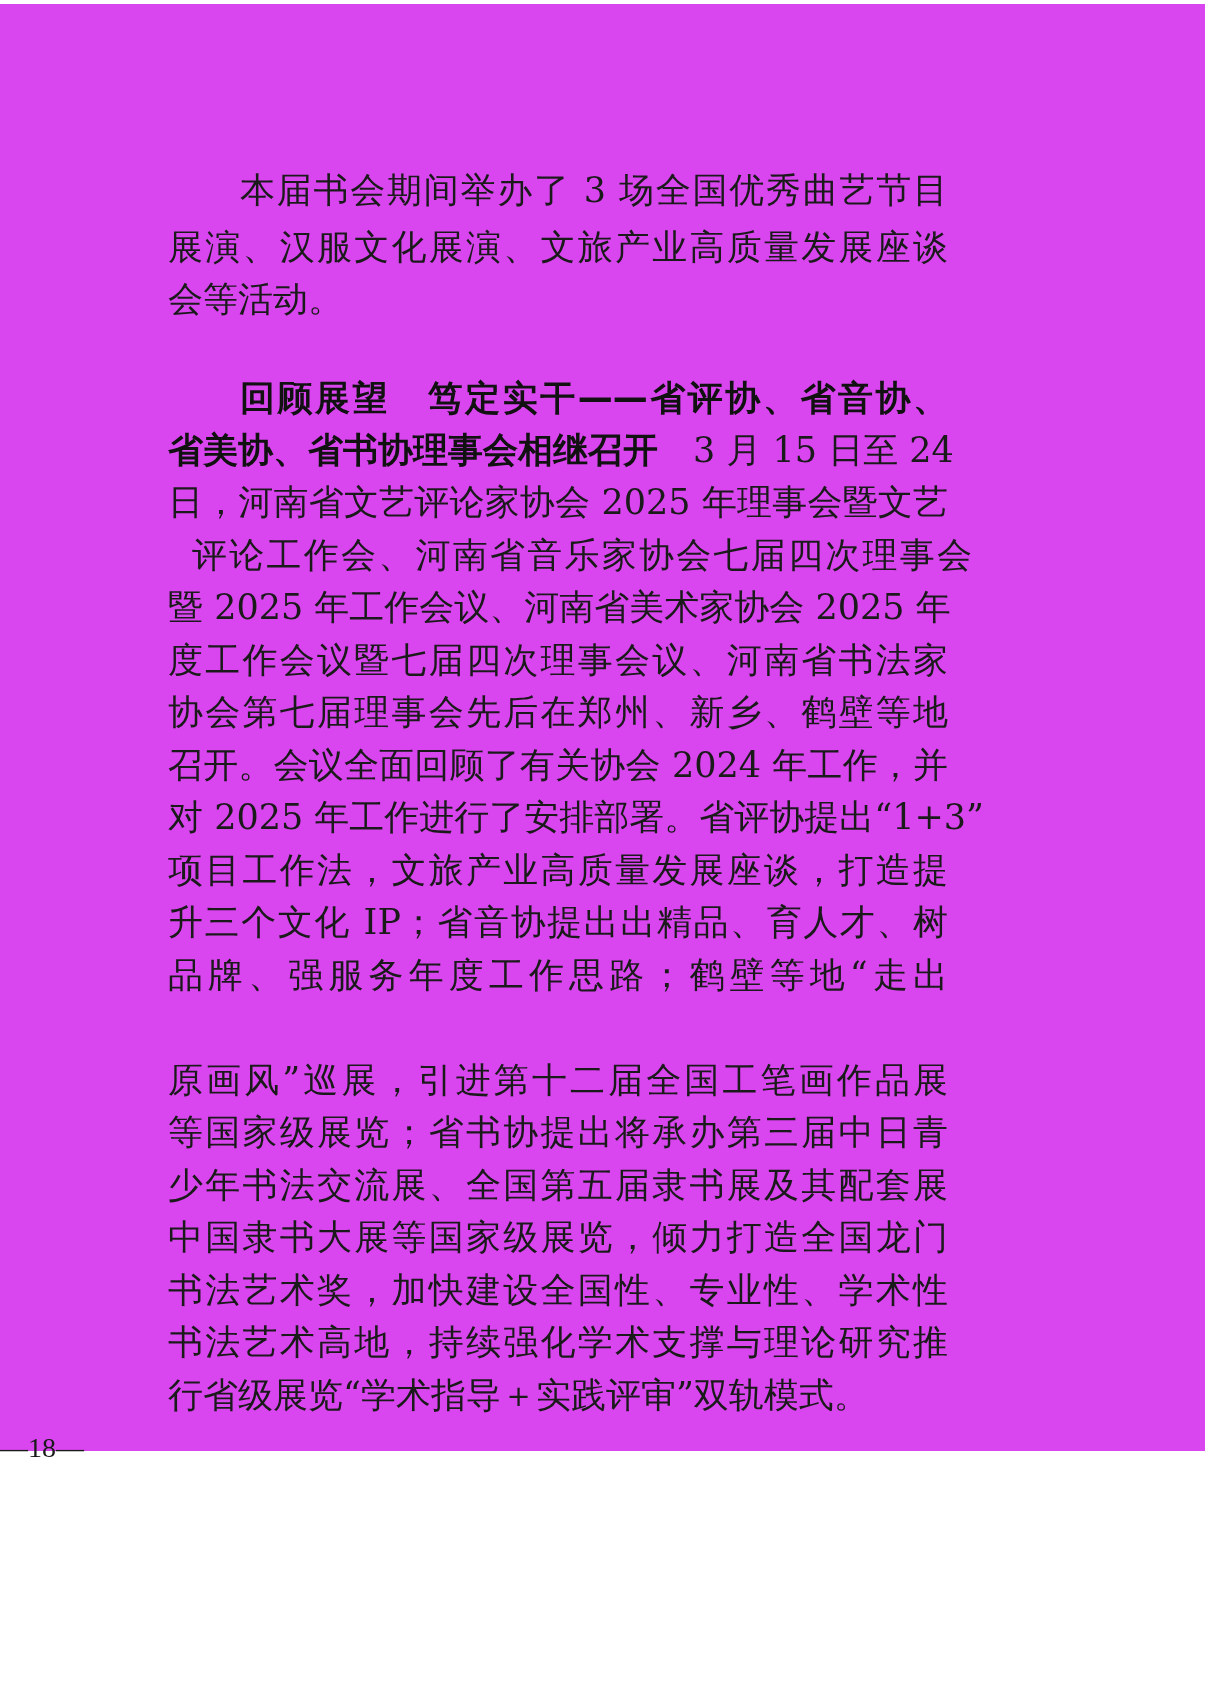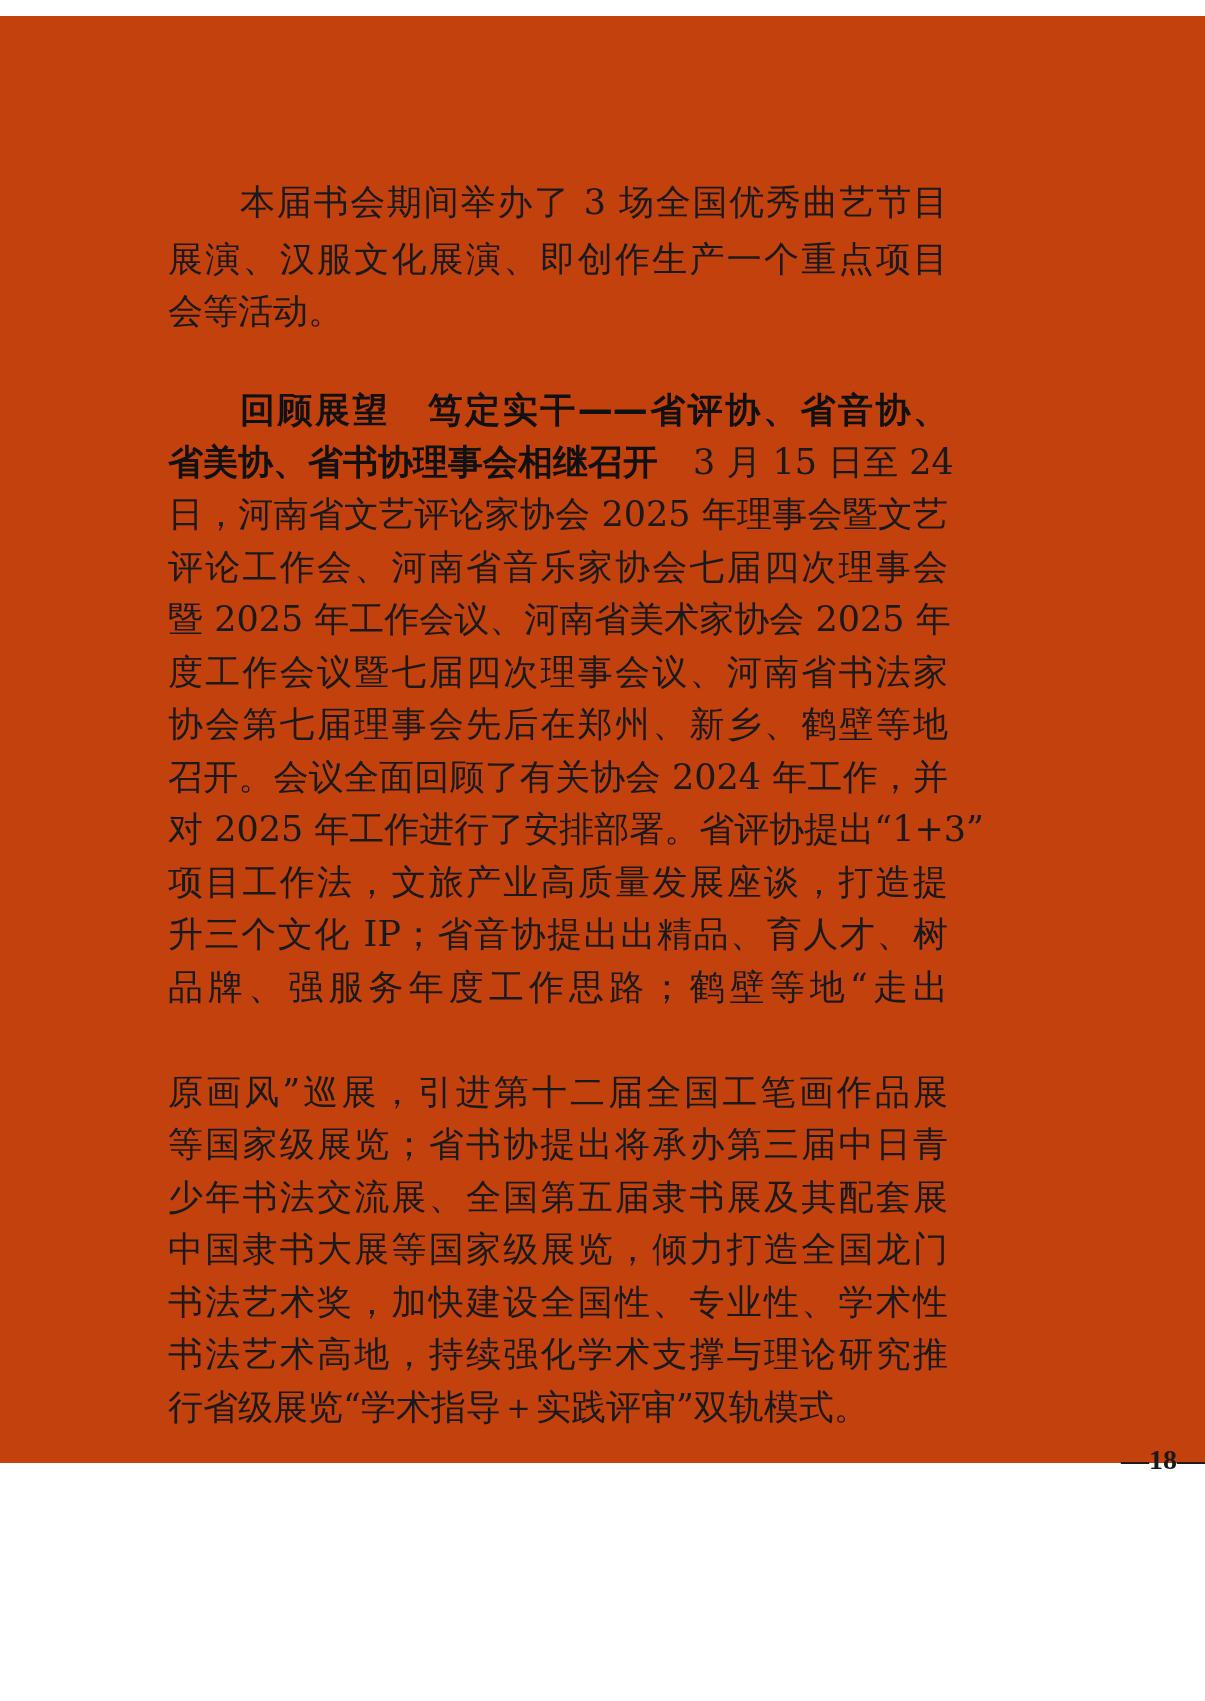--- a/index.html
+++ b/index.html
@@ -1,48 +1,48 @@
 <!DOCTYPE html>
 <html><head>
 <meta charset="utf-8">
 <style>
   html, body { margin: 0; padding: 0; background: #ffffff; }
   body { width: 1205px; height: 1701px; position: relative; overflow: hidden; }
-  .page { position: absolute; left: 0; top: 16px; width: 1205px; height: 1447px; background: #c2410c; }
+  .page { position: absolute; left: 0; top: 4px; width: 1205px; height: 1447px; background: #d946ef; }
   .line {
     position: absolute; left: 168px; width: 780px; height: 57px;
     font-family: "DejaVu Serif", "Liberation Serif", serif;
     font-size: 35px; line-height: 57px; color: #1a1a1a;
     white-space: nowrap; text-align: justify; text-align-last: justify;
     letter-spacing: 0px;
   }
   .line.last { text-align-last: left; }
   .line.indent { left: 240px; width: 708px; }
   .bold { font-family: "DejaVu Sans", "Liberation Sans", sans-serif; font-weight: bold; color: #111; }
   .pagenum {
-    position: absolute; left: 0; width: 1205px; top: 1428px; text-align: right;
-    font-family: "Liberation Serif", "DejaVu Serif", serif; font-size: 28px; color: #1a1a1a; font-weight: bold;
+    position: absolute; left: 0; width: 1205px; top: 1428px; text-align: left;
+    font-family: "Liberation Serif", "DejaVu Serif", serif; font-size: 28px; color: #1a1a1a;
   }
 </style>
 </head>
 <body>
 
 <div class="page">
 
   <div class="line indent" style="top:158px;">本届书会期间举办了 3 场全国优秀曲艺节目</div>
-  <div class="line" style="top:215px;">展演、汉服文化展演、即创作生产一个重点项目</div>
+  <div class="line" style="top:215px;">展演、汉服文化展演、文旅产业高质量发展座谈</div>
   <div class="line last" style="top:267px;">会等活动。</div>
 
   <div class="line indent bold" style="top:366px;">回顾展望　笃定实干——省评协、省音协、</div>
   <div class="line" style="top:418px;">
     <span class="bold">省美协、省书协理事会相继召开</span><span>　3 月 15 日至 24</span>
   </div>
 
   <div class="line" style="top:470px;">日，河南省文艺评论家协会 2025 年理事会暨文艺</div>
-  <div class="line" style="top:523px;">评论工作会、河南省音乐家协会七届四次理事会</div>
+  <div class="line" style="top:523px;margin-left:24px;">评论工作会、河南省音乐家协会七届四次理事会</div>
   <div class="line" style="top:575px;">暨 2025 年工作会议、河南省美术家协会 2025 年</div>
   <div class="line" style="top:680px;">协会第七届理事会先后在郑州、新乡、鹤壁等地</div>
   <div class="line" style="top:628px;">度工作会议暨七届四次理事会议、河南省书法家</div>
   <div class="line" style="top:733px;">召开。会议全面回顾了有关协会 2024 年工作，并</div>
   <div class="line" style="top:785px;">对 2025 年工作进行了安排部署。省评协提出“1+3”</div>
   <div class="line" style="top:838px;">项目工作法，文旅产业高质量发展座谈，打造提</div>
   <div class="line" style="top:890px;">升三个文化 IP；省音协提出出精品、育人才、树</div>
   <div class="line" style="top:943px;">品牌、强服务年度工作思路；鹤壁等地“走出</div>
   <div class="line" style="top:1048px;">原画风”巡展，引进第十二届全国工笔画作品展</div>
   <div class="line" style="top:1100px;">等国家级展览；省书协提出将承办第三届中日青</div>

